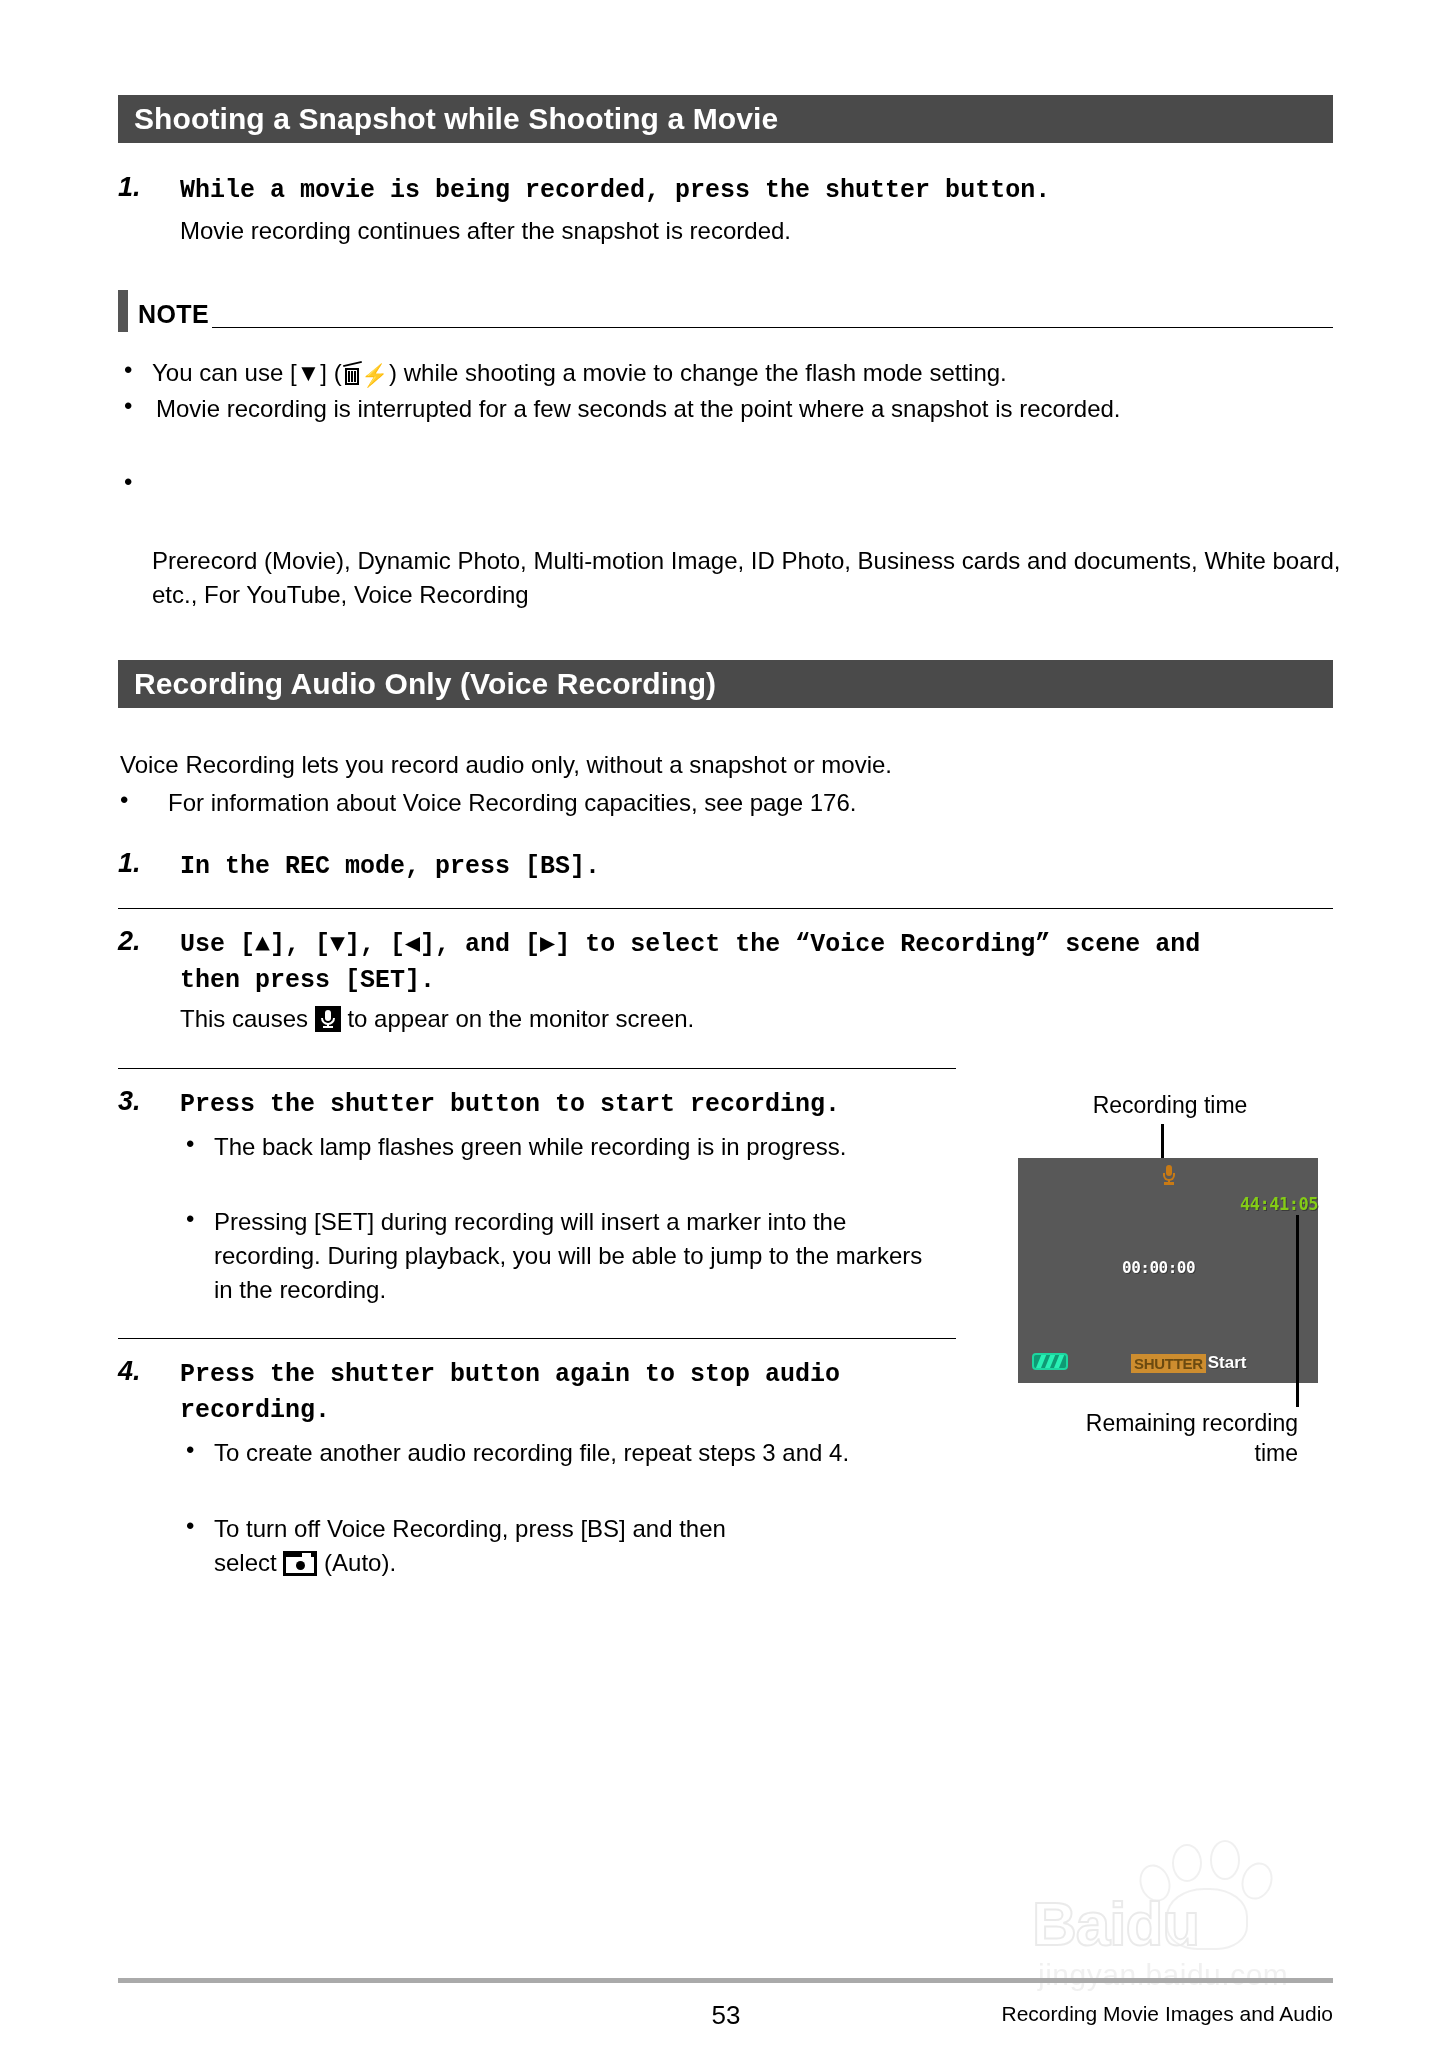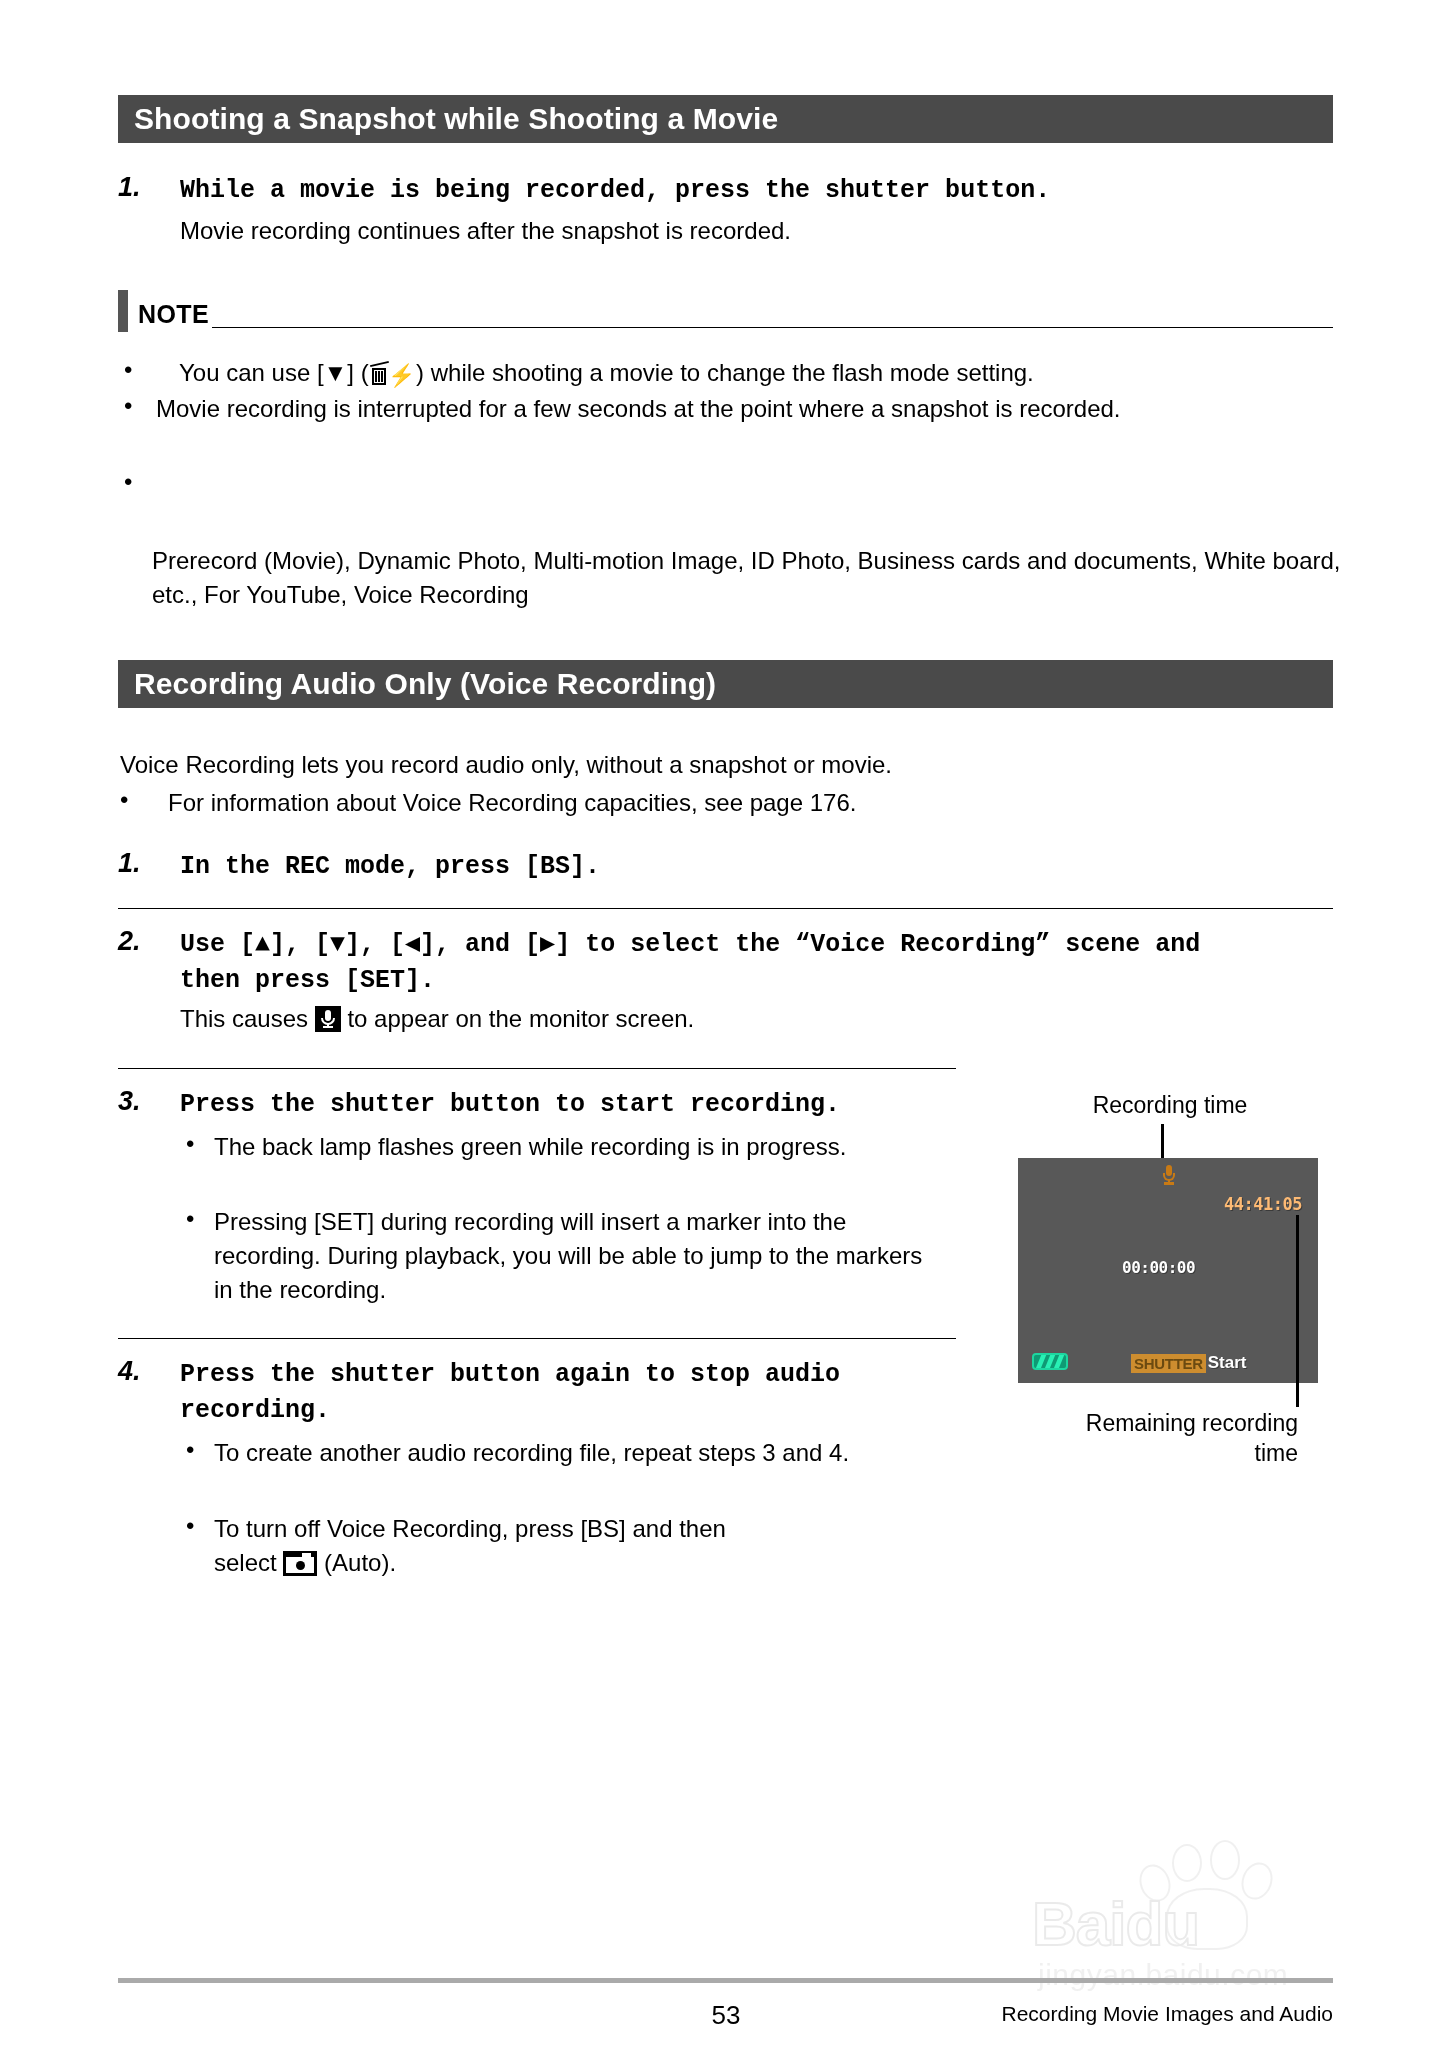--- a/index.html
+++ b/index.html
@@ -237,22 +237,22 @@
     background: #c87a15;
   }
   #screen-mic .mbase {
     position: absolute;
     left: 3px; top: 17px;
     width: 10px; height: 3px;
     background: #c87a15;
   }
   #screen-remaining {
     position: absolute;
-    right: 16px; top: 36px;
-    color: #fdba74;
+    right: 0; top: 36px;
+    color: #84cc16;
     font-size: 17px;
     font-weight: bold;
     font-family: "DejaVu Sans Mono", monospace;
     letter-spacing: -0.5px;
     text-shadow: 1px 1px 0 #3b3b3b;
   }
   #screen-elapsed {
     position: absolute;
     left: 104px; top: 100px;
     color: #ffffff;
@@ -373,21 +373,21 @@
 
   <div class="step-num" style="left:118px; top:172px;">1.</div>
   <div class="step-head" style="left:180px; top:174px; width:1150px;">While a movie is being recorded, press the shutter button.</div>
   <div class="step-body" style="left:180px; top:214px; width:1150px;">Movie recording continues after the snapshot is recorded.</div>
 
   <div id="note-tab"></div>
   <div id="note-label">NOTE</div>
   <div id="note-rule"></div>
 
   <div class="bullet-dot" style="left:124px; top:356px;">•</div>
-  <div class="bullet-row" style="left:152px; top:356px; width:1190px;margin-left:27px;">
+  <div class="bullet-row" style="left:152px; top:356px; width:1190px;">
     <span>You can use [</span><span>▼</span><span>] (</span><span class="ico ico-trash">
         <span class="lid"></span>
         <span class="can"></span>
         <span class="bar" style="left:6px;"></span>
         <span class="bar" style="left:9px;"></span>
         <span class="bar" style="left:12px;"></span>
     </span><span class="ico-flash">⚡</span><span>) while shooting a movie to change the flash mode setting.</span>
   </div>
 
   <div class="bullet-dot" style="left:124px; top:392px;">•</div>

